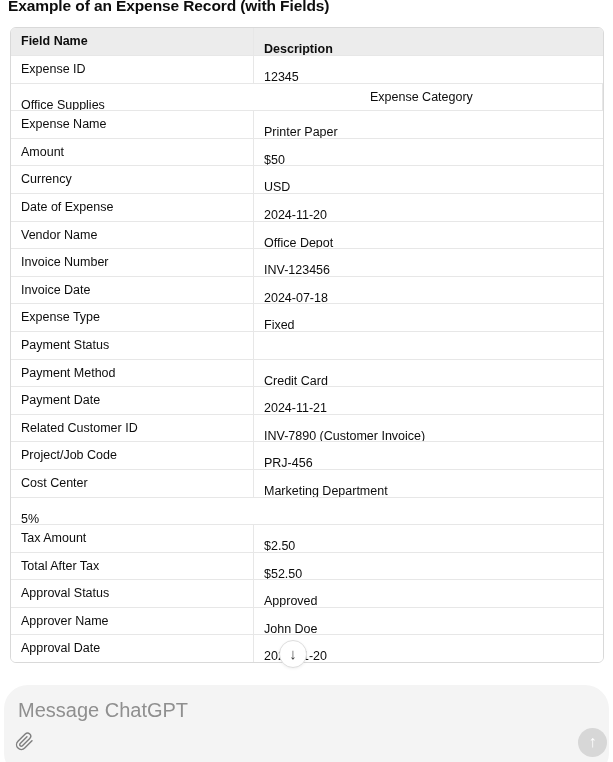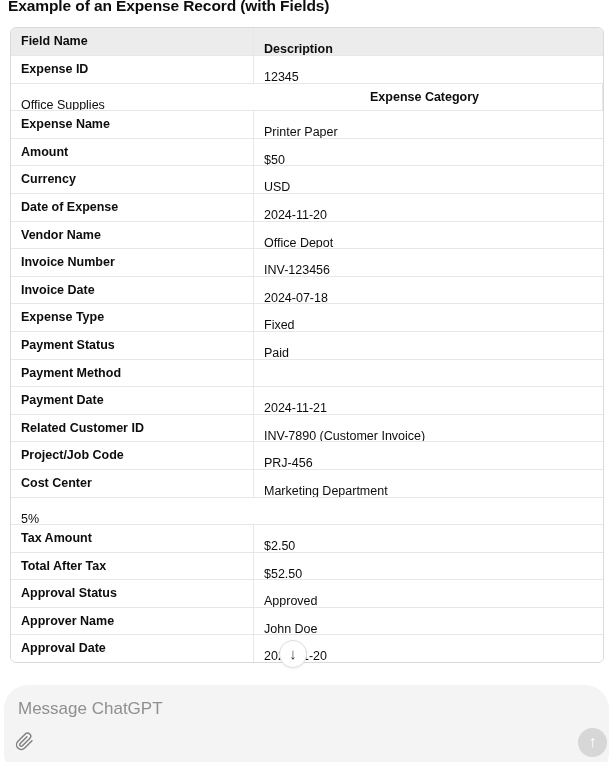--- a/index.html
+++ b/index.html
@@ -49,21 +49,21 @@
     font-size: 12.5px;
     line-height: 26px;
     padding-left: 10px;
     overflow: hidden;
     white-space: nowrap;
   }
   .cell-field {
     width: 243px;
     flex: 0 0 243px;
     border-right: 1px solid #e7e7e7;
-    font-weight: 700;
+    font-weight: 400;
   }
   .cell-desc { flex: 1; font-weight: 400; margin-top: 8px; }
   .thead .cell { font-weight: 700; line-height: 27px; }
 
   
   .scroll-down-button {
     position: absolute;
     left: 279px; top: 640px;
     width: 28px; height: 28px;
     border-radius: 50%;
@@ -85,21 +85,21 @@
   .composer {
     position: absolute;
     left: 4px; top: 685px;
     width: 605px; height: 92px;
     background: #f4f4f4;
     border-radius: 24px;
   }
   .composer-placeholder {
     position: absolute;
     left: 14px; top: 14px;
-    font-size: 17px;
+    font-size: 20px;
     color: #8f8f8f;
   }
   .attach-button {
     position: absolute;
     left: 7px; top: 45px;
     width: 26px; height: 26px;
     display: flex; align-items: center; justify-content: center;
     cursor: pointer;
     border: none; background: transparent;
   }
@@ -180,25 +180,25 @@
       <div class="cell cell-desc">2024-07-18</div>
     </div>
 
     <div class="trow">
       <div class="cell cell-field">Expense Type</div>
       <div class="cell cell-desc">Fixed</div>
     </div>
 
     <div class="trow">
       <div class="cell cell-field">Payment Status</div>
-      <div class="cell cell-desc">Paid</div>
     </div>
 
     <div class="trow">
       <div class="cell cell-field">Payment Method</div>
+      <div class="cell cell-desc">Credit Card</div>
     </div>
 
     <div class="trow">
       <div class="cell cell-field">Payment Date</div>
       <div class="cell cell-desc">2024-11-21</div>
     </div>
 
     <div class="trow">
       <div class="cell cell-field">Related Customer ID</div>
       <div class="cell cell-desc">INV-7890 (Customer Invoice)</div>

